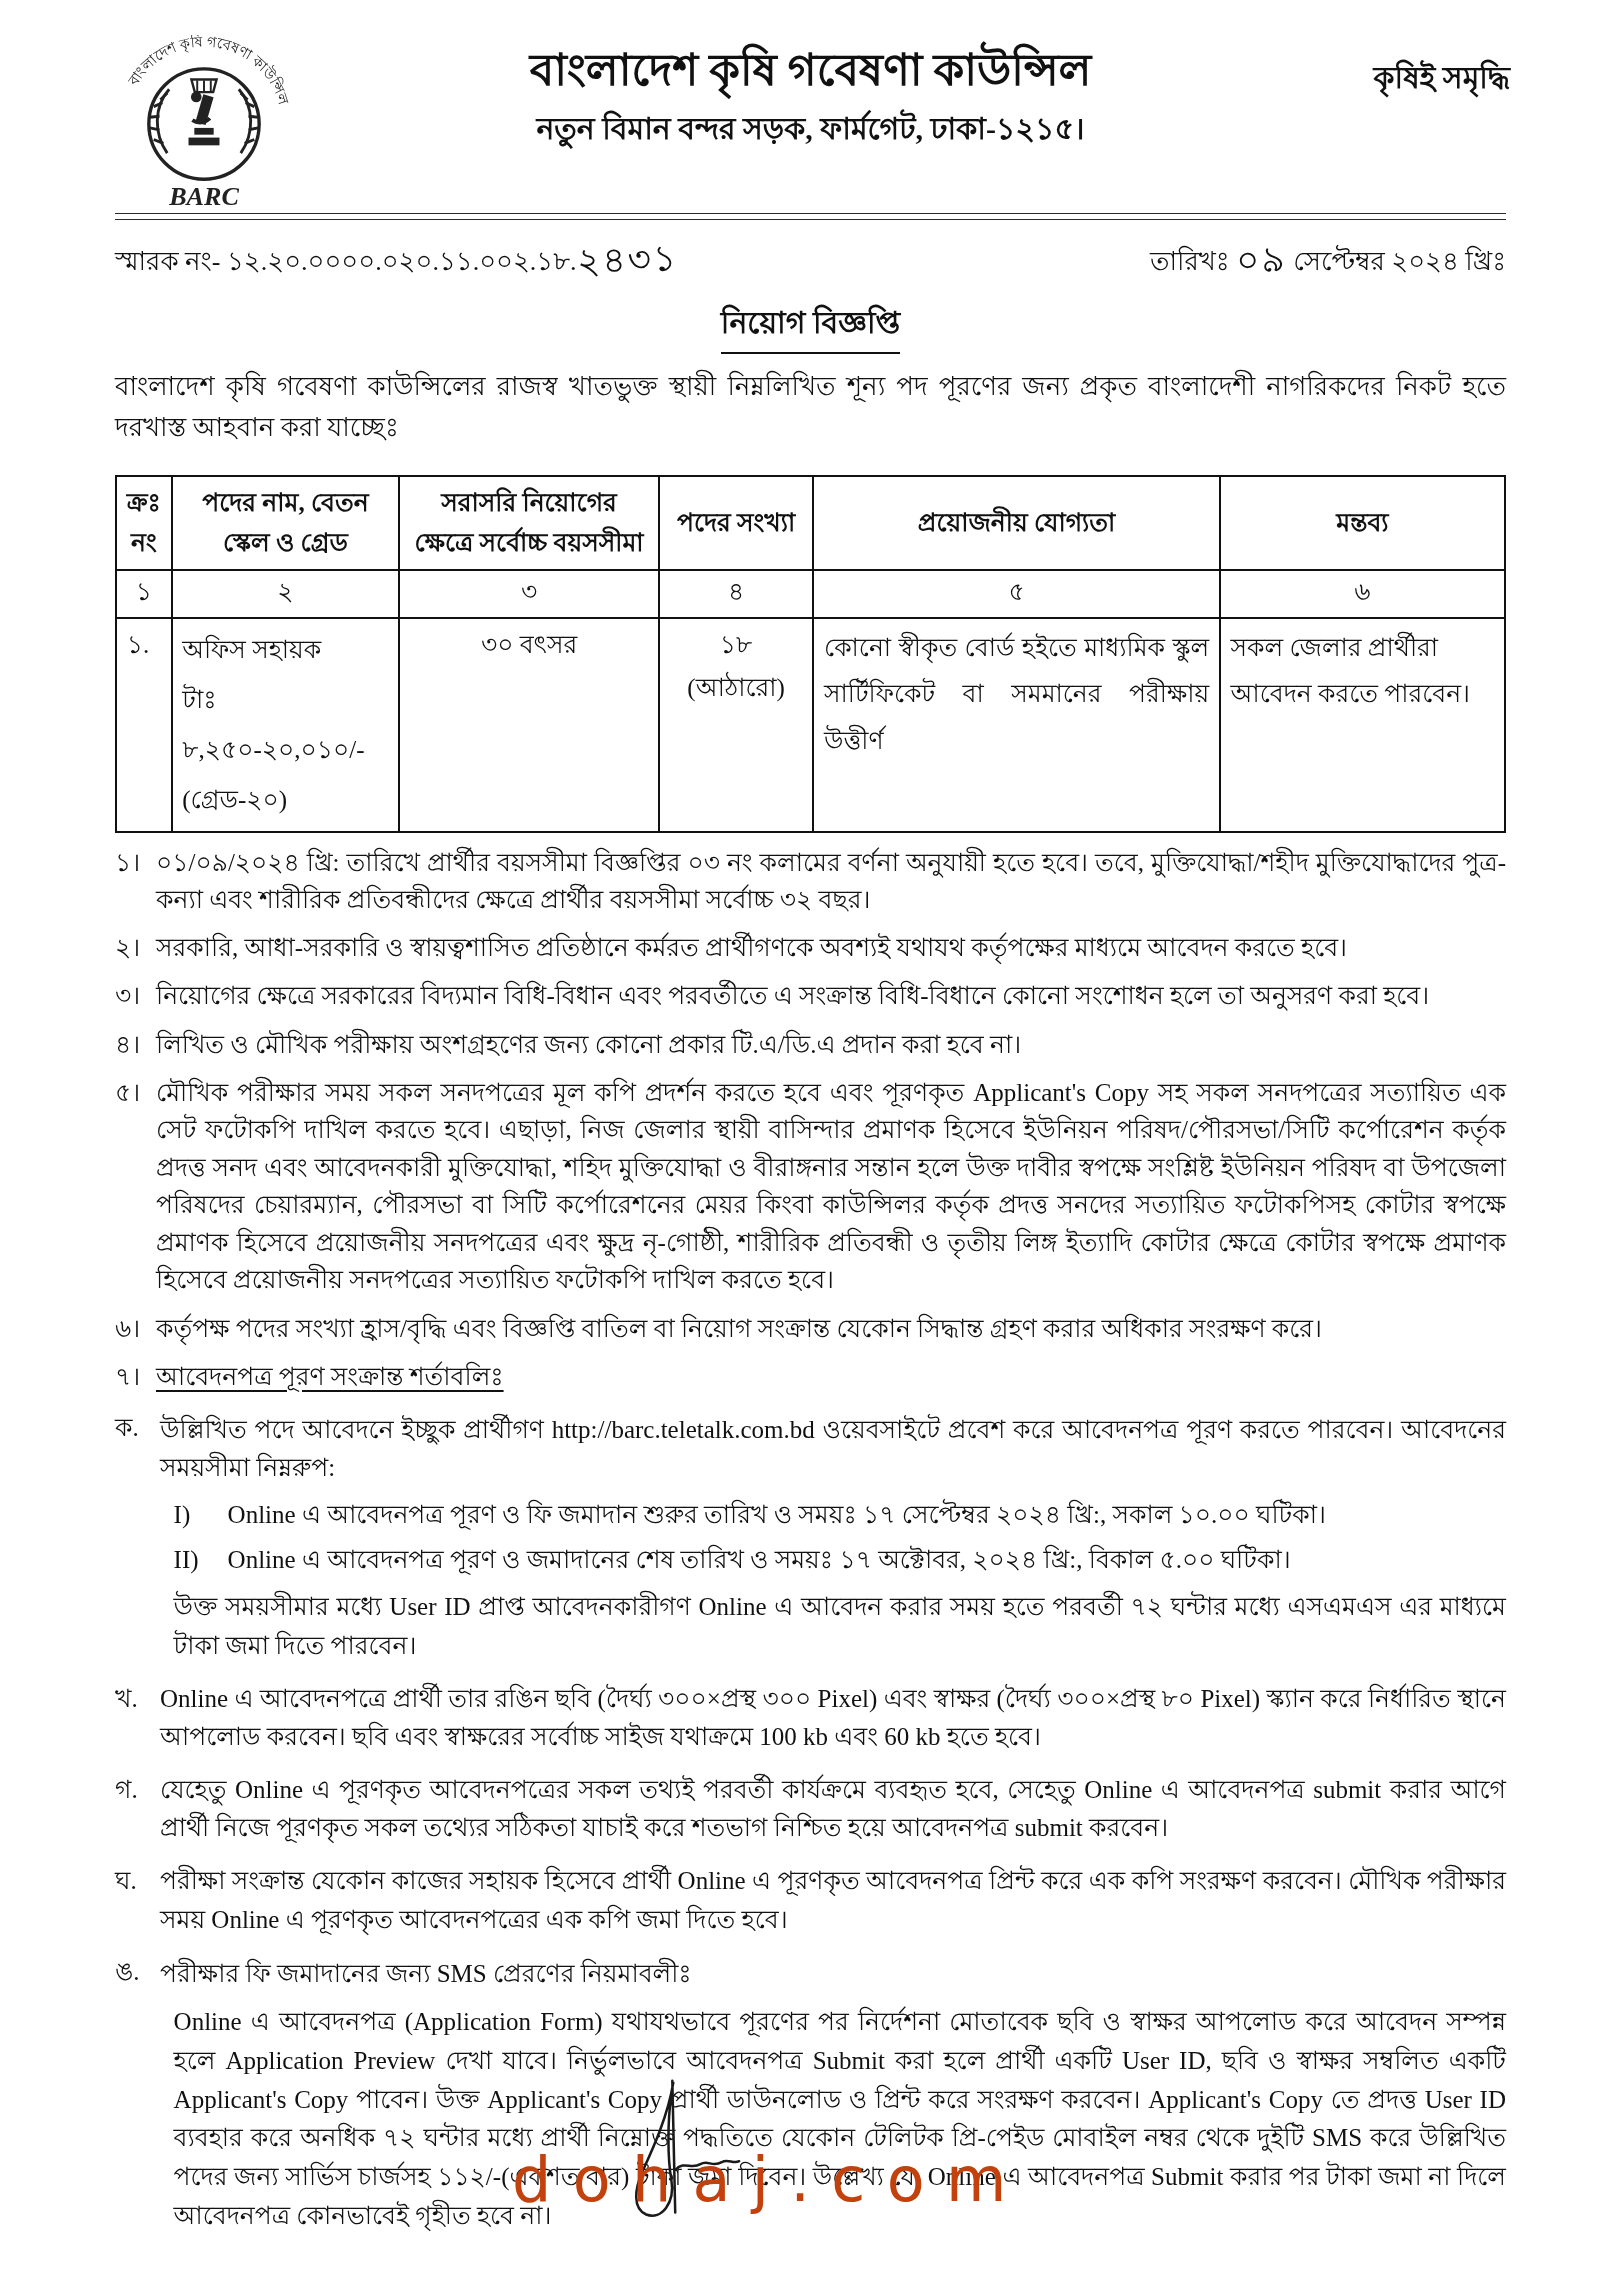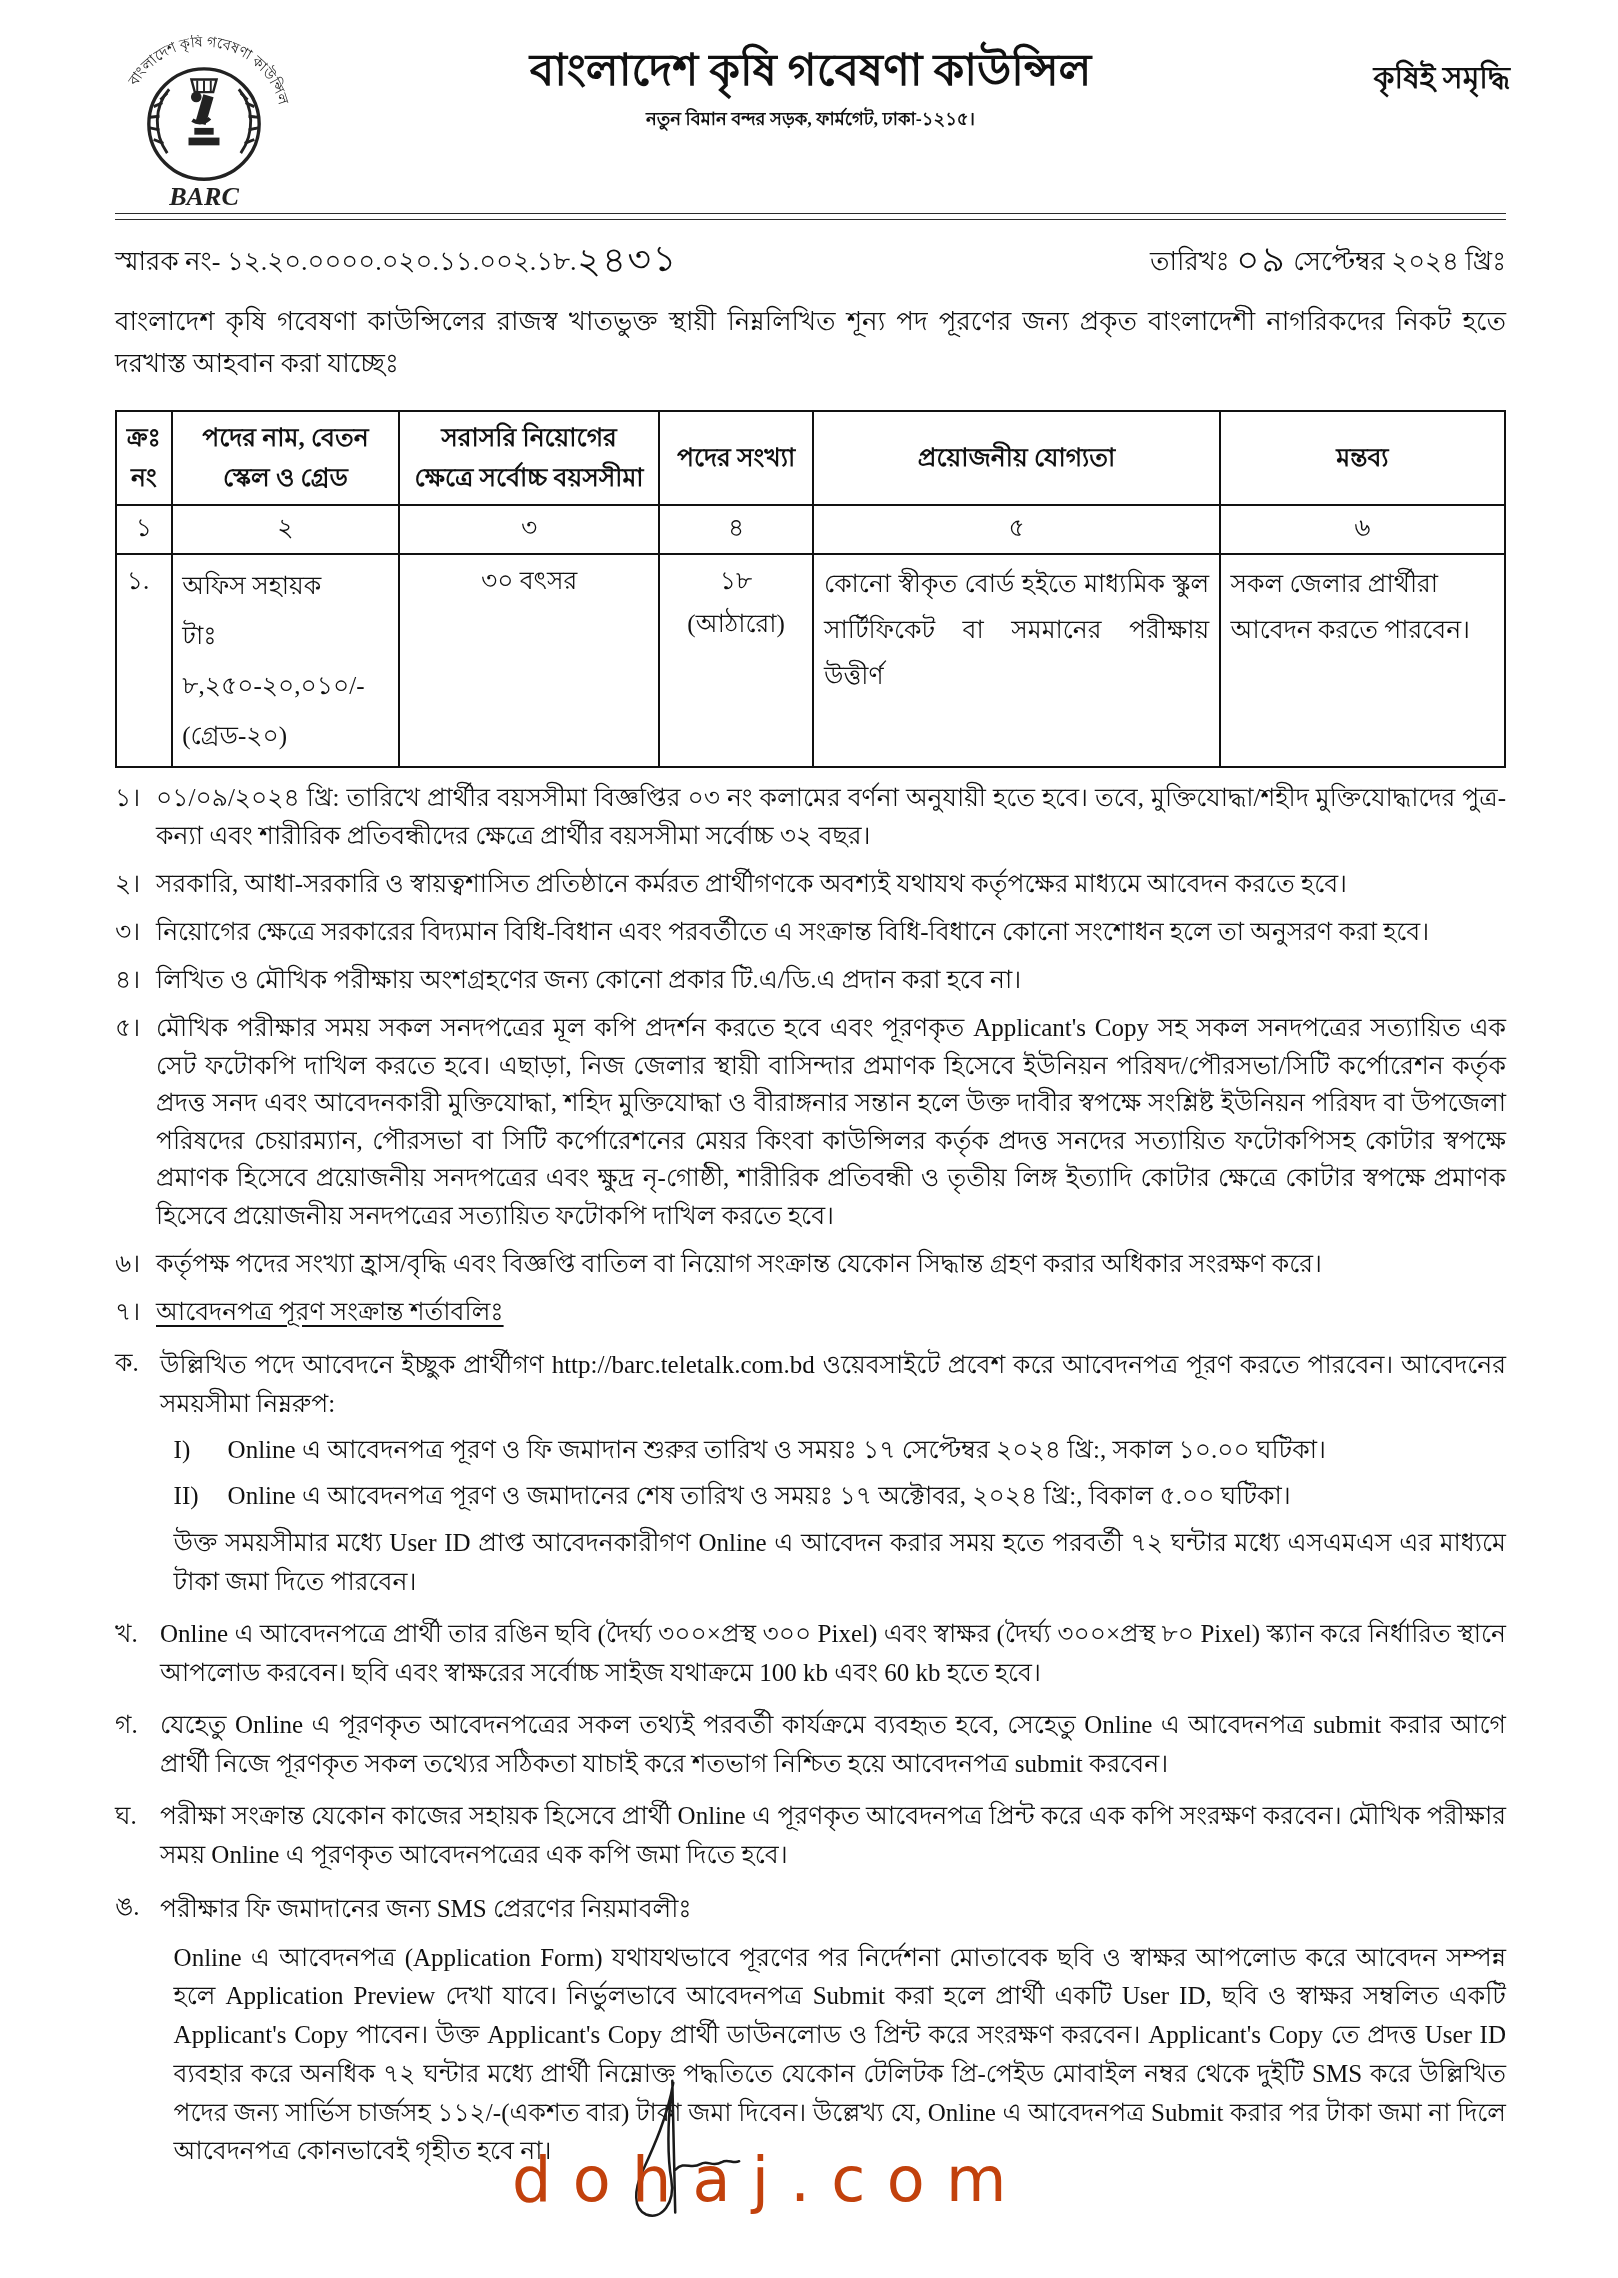--- a/index.html
+++ b/index.html
@@ -12,21 +12,21 @@
     font-family:"Liberation Serif", "DejaVu Serif", serif;
     overflow:hidden;
   }
   .content { padding:27px 113px 0 115px; }
 
   
   .header { position:relative; height:186px; }
   .logo { position:absolute; left:-5.8px; top:7.8px; width:190px; height:180px; }
   .head-center { text-align:center; padding-top:19.4px; }
   .org-name  { font-size:44px; font-weight:700; line-height:1.15; }
-  .address   { font-size:18px; font-weight:600; margin-top:7.8px; }
+  .address   { font-size:30px; font-weight:600; margin-top:7.8px; }
   .slogan { position:absolute; right:-3.9px; top:27px; font-size:30px; font-weight:600; }
 
   .double-rule { height:4.9px; border-top:1.9px solid #2a2a2a; border-bottom:1.9px solid #2a2a2a; }
 
   
   .memo-row { display:flex; justify-content:space-between; align-items:flex-end;
               margin-top:9.7px; font-size:26px; }
   .hw { font-size:36px; display:inline-block; transform:rotate(-2deg) translateY(1.9px);
         font-weight:500; letter-spacing:1.9px; }
 
@@ -118,20 +118,23 @@
       <div>
         <span>স্মারক নং- ১২.২০.০০০০.০২০.১১.০০২.১৮.</span><span class="hw">২৪৩১</span>
       </div>
       <div>
         <span>তারিখঃ</span>
         <span class="hw">০৯</span>
         <span>সেপ্টেম্বর ২০২৪ খ্রিঃ</span>
       </div>
     </div>
 
+    <div class="title-wrap">
+      <span class="doc-title">নিয়োগ বিজ্ঞপ্তি</span>
+    </div>
     <p class="intro">বাংলাদেশ কৃষি গবেষণা কাউন্সিলের রাজস্ব খাতভুক্ত স্থায়ী নিম্নলিখিত শূন্য পদ পূরণের জন্য প্রকৃত বাংলাদেশী নাগরিকদের নিকট হতে দরখাস্ত আহবান করা যাচ্ছেঃ</p>
 
     <table class="posts">
       <colgroup>
         <col style="width:47px">
           <col style="width:228px">
           <col style="width:262px">
         <col style="width:155px">
           <col style="width:411px">
           <col style="width:288px">

